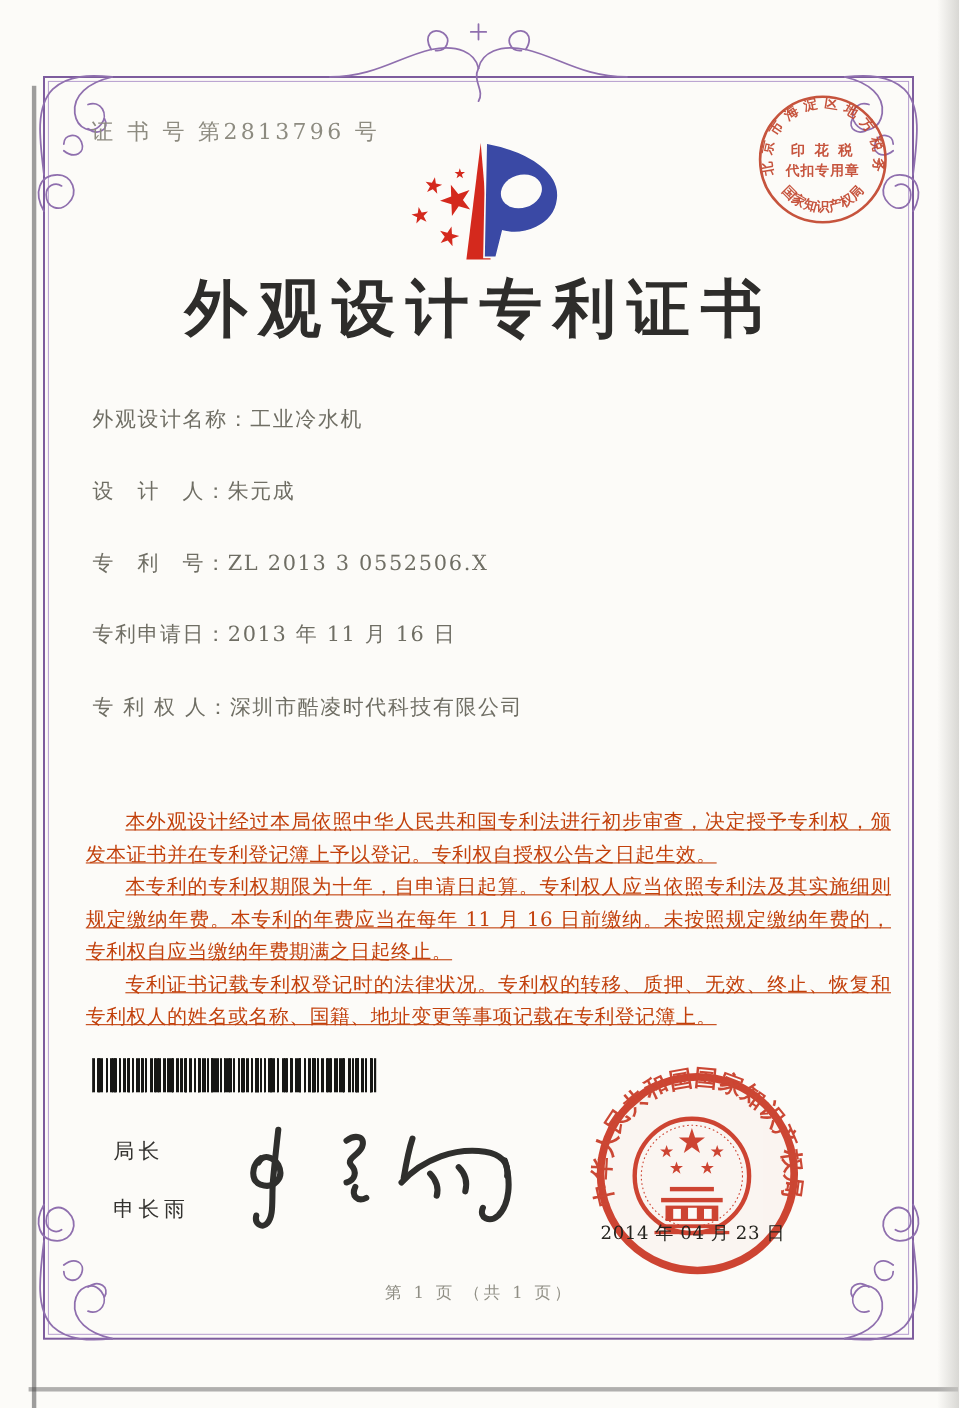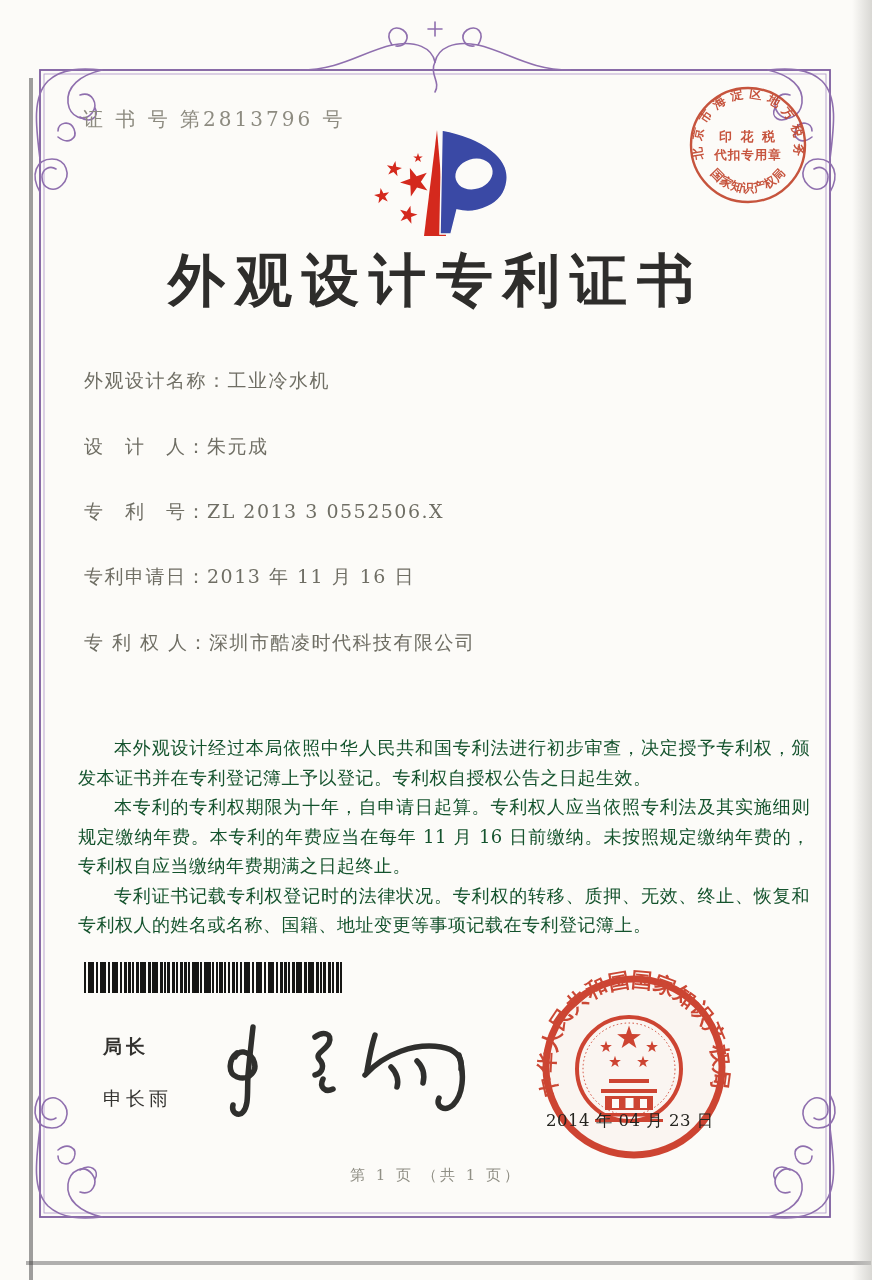--- a/index.html
+++ b/index.html
@@ -16,30 +16,30 @@
   .edge-right{right:0;top:0;width:20px;height:1280px;background:linear-gradient(90deg,rgba(200,200,198,0),#c9c8c4);opacity:.7;}
   
   .cert-no{left:83px;top:106px;font-size:20px;letter-spacing:3px;color:#8d8b80;}
   .title{left:0;right:0;top:243px;text-align:center;font-size:57px;font-weight:700;
          letter-spacing:10px;color:#2e2d2b;}
   
   .field{left:84px;font-size:19px;letter-spacing:1.5px;color:#6f6e64;}
   .f1{top:368px;} .f2{top:434px;} .f3{top:499px;} .f4{top:564px;} .f5{top:630px;} .f6{top:696px;}
   
   .bodytext{left:78px;top:733px;width:732px;font-size:18px;line-height:29.5px;
-            color:#14532d;text-align:justify;letter-spacing:.5px;}
+            color:#c2410c;text-align:justify;letter-spacing:.5px;text-decoration:underline;}
   .bodytext p{margin:0;text-indent:2em;}
   
   .barcode{left:84px;top:962px;width:258px;height:31px;background-color:#fcfbf8;
     background-image:
       repeating-linear-gradient(90deg,#161614 0 2px,transparent 2px 4px),
       repeating-linear-gradient(90deg,#161614 0 1px,transparent 1px 6px),
       repeating-linear-gradient(90deg,transparent 0 5px,#161614 5px 8px,transparent 8px 13px);}
   
-  .director-title{left:103px;top:1034px;font-size:19px;color:#33322f;letter-spacing:4px;font-weight:bold;}
+  .director-title{left:103px;top:1034px;font-size:19px;color:#33322f;letter-spacing:4px;}
   .director-name{left:103px;top:1074px;font-size:19px;color:#33322f;letter-spacing:4px;margin-top:12px;}
   
   .seal-date{left:546px;top:1110px;width:180px;font-size:16.5px;color:#24241f;
              letter-spacing:.5px;z-index:5;}
   
   .footer{left:0;right:0;top:1166px;text-align:center;font-size:15px;
           letter-spacing:3px;color:#908f85;}
   svg{display:block;}
 </style>
 </head>

